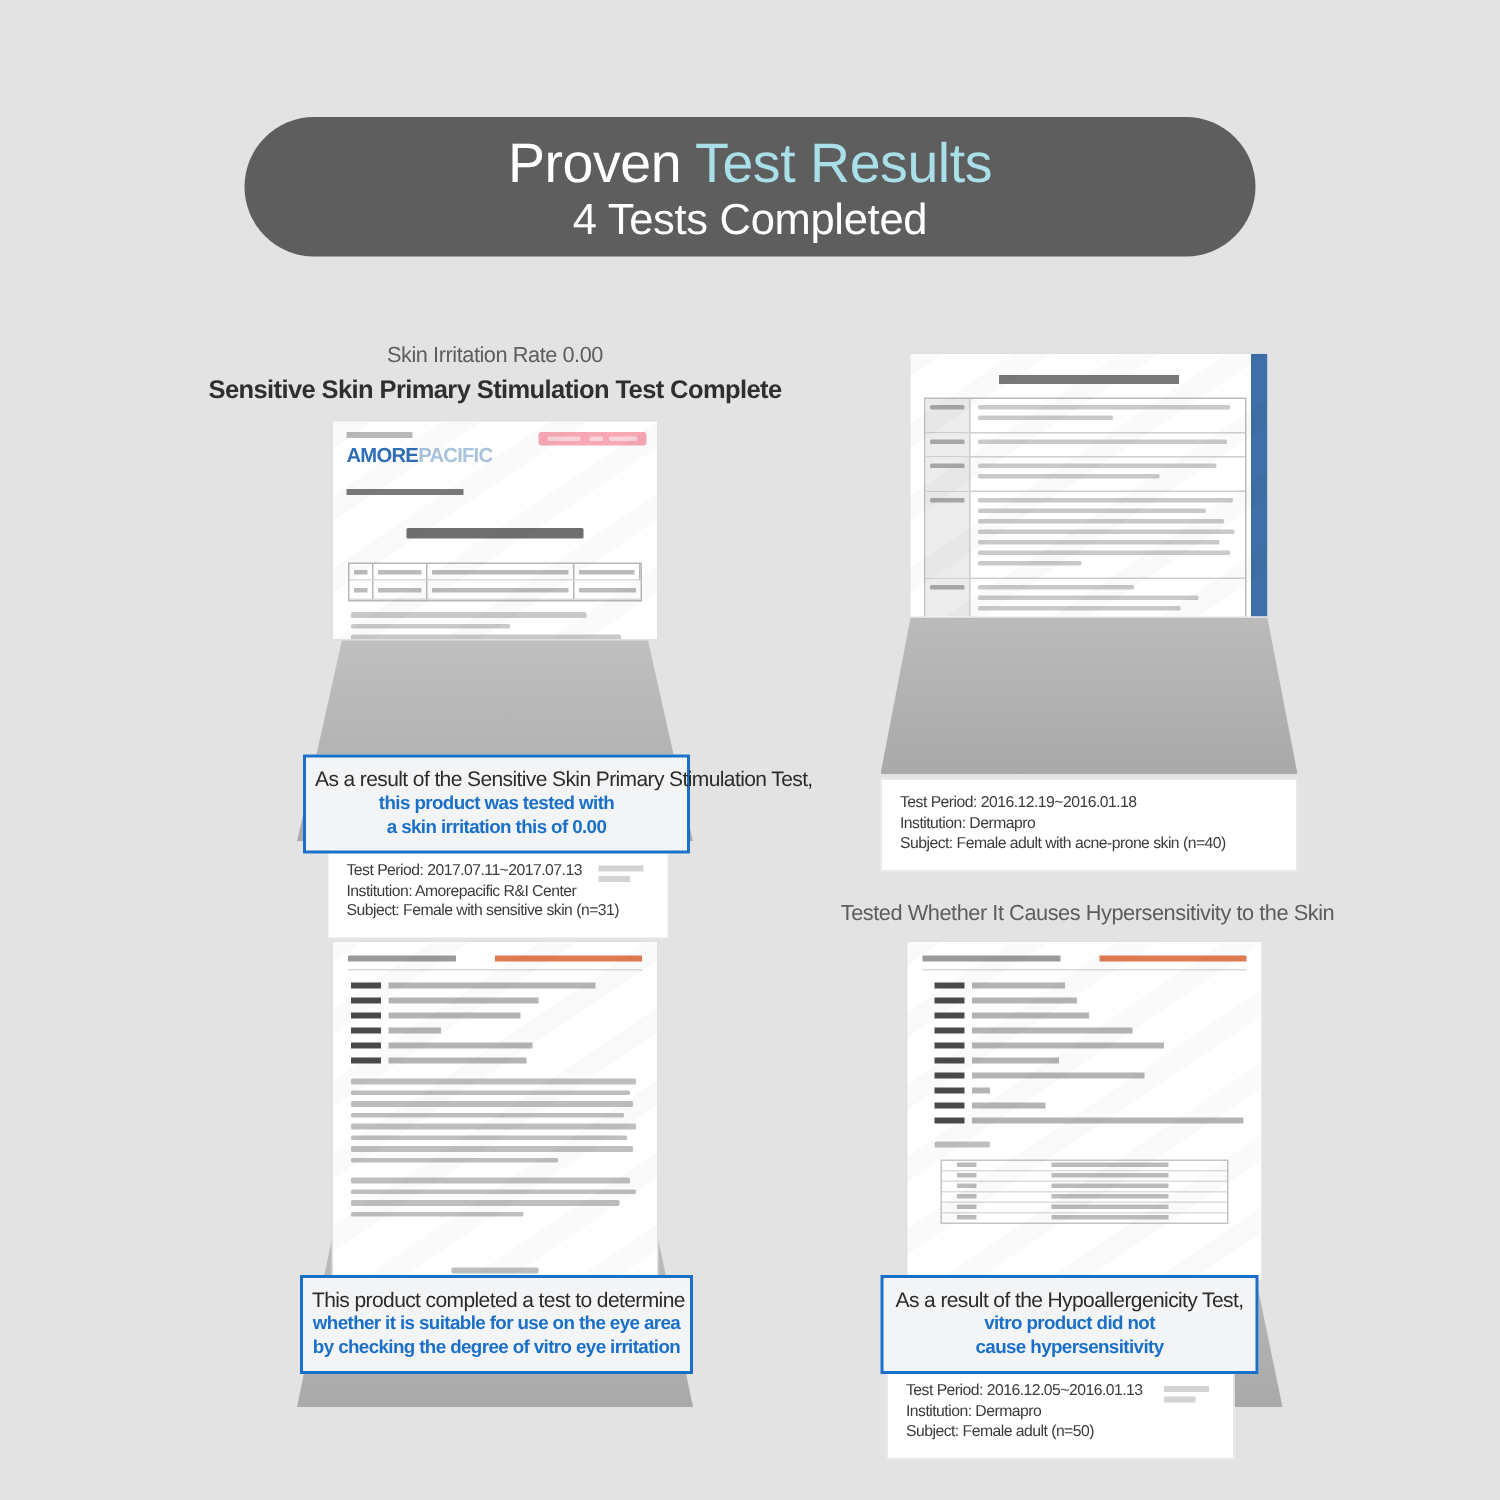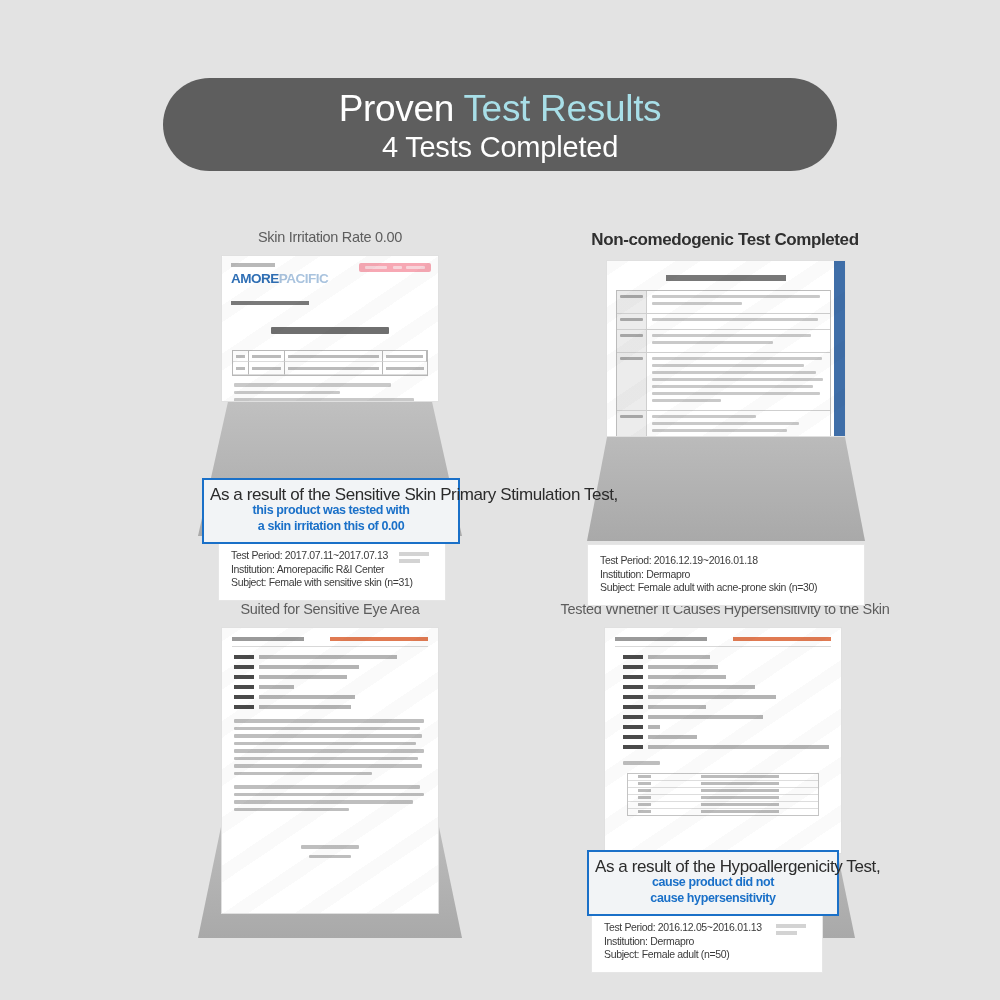--- a/index.html
+++ b/index.html
@@ -172,21 +172,21 @@
   
   .callout {
     position: absolute;
     border: 2px solid #1a70c8;
     background: #f2f4f6;
     text-align: center;
     padding: 7px 6px 8px 6px;
     z-index: 5;
   }
   .callout .co-top {
-    font-size: 17px; color: #2b2b2b; letter-spacing: -0.4px;
+    font-size: 14px; color: #2b2b2b; letter-spacing: -0.4px;
     line-height: 15px; white-space: nowrap;
   }
   .callout .co-main {
     font-size: 12.5px; color: #1a70c8; font-weight: 700;
     letter-spacing: -0.4px; line-height: 16px; white-space: nowrap;
   }
 
   
   .meta {
     position: absolute;
@@ -210,20 +210,21 @@
 
 <div class="page">
 
   <div class="banner">
     <div class="banner-line1"><span>Proven </span><span class="accent">Test Results</span></div>
     <div class="banner-line2">4 Tests Completed</div>
   </div>
 
   <div class="card" style="left:130px; top:227px; width:400px;">
     <div class="card-sub">Skin Irritation Rate 0.00</div>
+    <div class="card-title">Sensitive Skin Primary Stimulation Test Complete</div>
 
     <div class="stage" style="height:280px;">
 
       <div class="pedestal" style="--tl:22%; --tr:78%; left:68px; width:264px; height:260px;"></div>
 
       <div class="doc" style="left:92px; top:0; width:216px; height:145px;">
         <div class="d1-top">
           <div class="d1-logo-mini"></div>
           <div class="d1-logo"><span class="a">AMORE</span><span class="b">PACIFIC</span></div>
           <div class="d1-pinkbar">
@@ -263,21 +264,20 @@
         <div class="meta-line">Subject: Female with sensitive skin (n=31)</div>
         <div class="meta-stamp">
             <i></i>
             <i style="width:70%"></i>
           </div>
       </div>
     </div>
   </div>
 
   <div class="card" style="left:525px; top:227px; width:400px;">
-    <div class="card-title">Non-comedogenic Test Completed</div>
 
     <div class="stage" style="height:280px;">
       <div class="pedestal" style="--tl:18%; --tr:82%; left:62px; width:278px; height:260px;"></div>
 
       <div class="doc" style="left:82px; top:0; width:238px; height:175px;">
         <div class="d2-blueedge"></div>
         <div class="d2-title"></div>
         <div class="d2-table">
           <div class="d2-row">
             <div class="d2-lab">
@@ -330,21 +330,21 @@
               </div>
           </div>
 
         </div>
       </div>
 
 
       <div class="meta" style="left:62px; top:283px; width:278px;">
         <div class="meta-line">Test Period: 2016.12.19~2016.01.18</div>
         <div class="meta-line">Institution: Dermapro</div>
-        <div class="meta-line">Subject: Female adult with acne-prone skin (n=30)</div>
+        <div class="meta-line">Subject: Female adult with acne-prone skin (n=40)</div>
       </div>
     </div>
   </div>
 
   <div class="card" style="left:130px; top:599px; width:400px;">
     <div class="card-sub">Suited for Sensitive Eye Area</div>
 
     <div class="stage" style="height:310px;">
       <div class="pedestal" style="--tl:20%; --tr:80%; left:68px; width:264px; height:255px;"></div>
 
@@ -395,20 +395,25 @@
           <div class="ln" style="width:99%"></div>
           <div class="ln" style="width:93%"></div>
           <div class="ln" style="width:60%"></div>
         </div>
         <div class="d3-para" style="margin-top:34px">
           <div class="ln" style="width:30%; margin:0 auto 6px auto"></div>
           <div class="ln" style="width:22%; margin:0 auto"></div>
         </div>
       </div>
 
+      <div class="callout" style="left:70px; top:222px; width:262px;">
+        <div class="co-top">This product completed a test to determine</div>
+        <div class="co-main">whether it is suitable for use on the eye area</div>
+        <div class="co-main">by checking the degree of vitro eye irritation</div>
+      </div>
     </div>
   </div>
 
   <div class="card" style="left:505px; top:599px; width:440px;">
     <div class="card-sub">Tested Whether It Causes Hypersensitivity to the Skin</div>
 
     <div class="stage" style="height:310px;">
       <div class="pedestal" style="--tl:20%; --tr:80%; left:86px; width:264px; height:255px;"></div>
 
       <div class="doc" style="left:100px; top:0; width:236px; height:225px;">
@@ -485,21 +490,21 @@
             </div>
           <div class="d4-trow">
               <div class="d4-tc1"></div>
               <div class="d4-tc2"></div>
             </div>
         </div>
       </div>
 
       <div class="callout" style="left:82px; top:222px; width:252px;">
         <div class="co-top">As a result of the Hypoallergenicity Test,</div>
-        <div class="co-main">cause product did not</div>
+        <div class="co-main">vitro product did not</div>
         <div class="co-main">cause hypersensitivity</div>
       </div>
 
       <div class="meta" style="left:86px; top:283px; width:232px;">
         <div class="meta-line">Test Period: 2016.12.05~2016.01.13</div>
         <div class="meta-line">Institution: Dermapro</div>
         <div class="meta-line">Subject: Female adult (n=50)</div>
         <div class="meta-stamp">
             <i></i>
             <i style="width:70%"></i>

